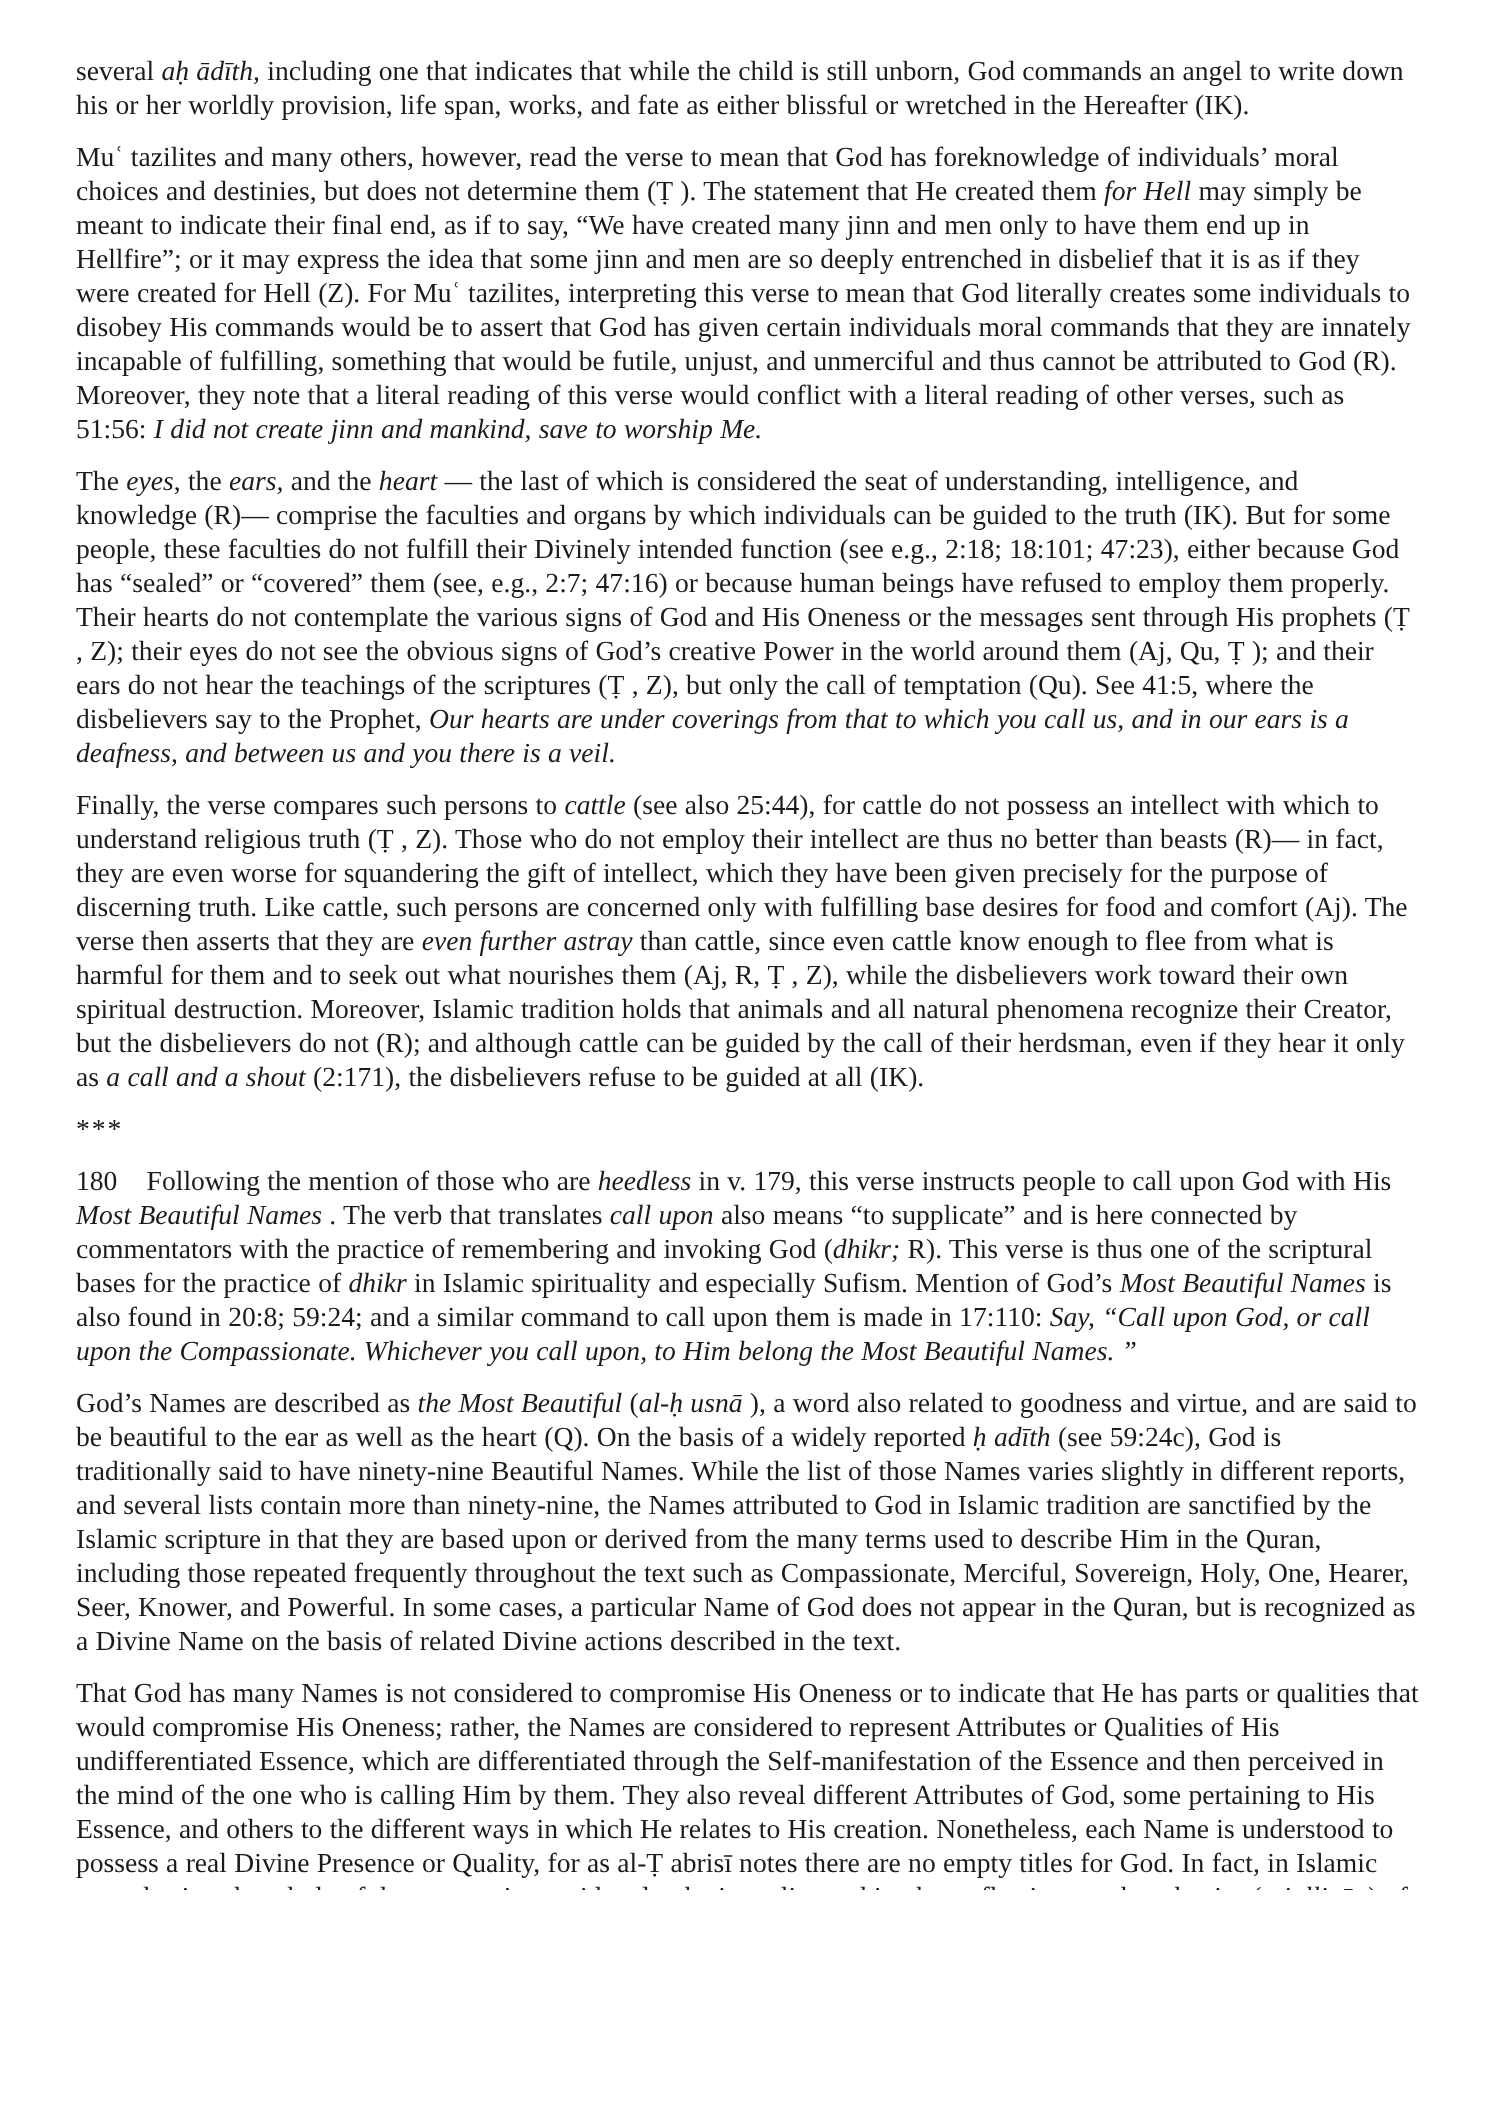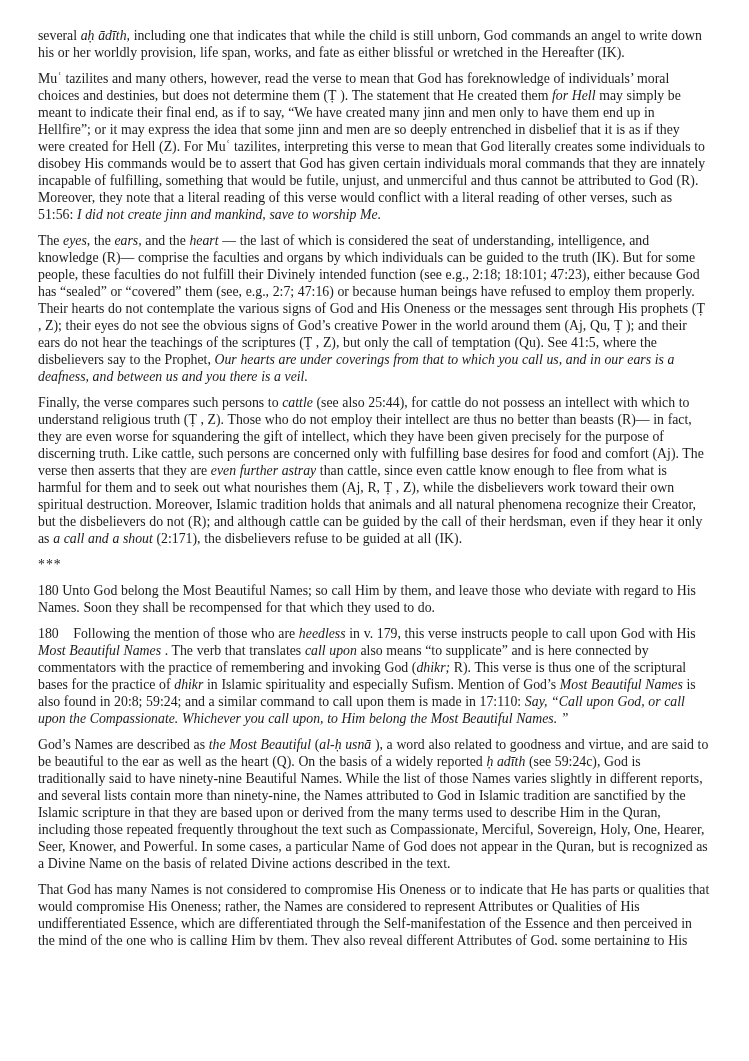--- a/index.html
+++ b/index.html
@@ -39,18 +39,17 @@
 </head>
 <body>
 
 <div class="page">
   <div class="doc-content">
       <p><span>several </span><em>aḥ ādīth,</em><span> including one that indicates that while the child is still unborn, God commands an angel to write down his or her worldly provision, life span, works, and fate as either blissful or wretched in the Hereafter (IK).</span></p>
       <p><span>Muʿ tazilites and many others, however, read the verse to mean that God has foreknowledge of individuals’ moral choices and destinies, but does not determine them (Ṭ ). The statement that He created them </span><em>for Hell</em><span> may simply be meant to indicate their final end, as if to say, “We have created many jinn and men only to have them end up in Hellfire”; or it may express the idea that some jinn and men are so deeply entrenched in disbelief that it is as if they were created for Hell (Z). For Muʿ tazilites, interpreting this verse to mean that God literally creates some individuals to disobey His commands would be to assert that God has given certain individuals moral commands that they are innately incapable of fulfilling, something that would be futile, unjust, and unmerciful and thus cannot be attributed to God (R). Moreover, they note that a literal reading of this verse would conflict with a literal reading of other verses, such as 51:56: </span><em>I did not create jinn and mankind, save to worship Me.</em></p>
       <p><span>The </span><em>eyes</em><span>, the </span><em>ears,</em><span> and the </span><em>heart</em><span> — the last of which is considered the seat of understanding, intelligence, and knowledge (R)— comprise the faculties and organs by which individuals can be guided to the truth (IK). But for some people, these faculties do not fulfill their Divinely intended function (see e.g., 2:18; 18:101; 47:23), either because God has “sealed” or “covered” them (see, e.g., 2:7; 47:16) or because human beings have refused to employ them properly. Their hearts do not contemplate the various signs of God and His Oneness or the messages sent through His prophets (Ṭ , Z); their eyes do not see the obvious signs of God’s creative Power in the world around them (Aj, Qu, Ṭ ); and their ears do not hear the teachings of the scriptures (Ṭ , Z), but only the call of temptation (Qu). See 41:5, where the disbelievers say to the Prophet, </span><em>Our hearts are under coverings from that to which you call us, and in our ears is a deafness, and between us and you there is a veil.</em></p>
       <p><span>Finally, the verse compares such persons to </span><em>cattle</em><span> (see also 25:44), for cattle do not possess an intellect with which to understand religious truth (Ṭ , Z). Those who do not employ their intellect are thus no better than beasts (R)— in fact, they are even worse for squandering the gift of intellect, which they have been given precisely for the purpose of discerning truth. Like cattle, such persons are concerned only with fulfilling base desires for food and comfort (Aj). The verse then asserts that they are </span><em>even further astray</em><span> than cattle, since even cattle know enough to flee from what is harmful for them and to seek out what nourishes them (Aj, R, Ṭ , Z), while the disbelievers work toward their own spiritual destruction. Moreover, Islamic tradition holds that animals and all natural phenomena recognize their Creator, but the disbelievers do not (R); and although cattle can be guided by the call of their herdsman, even if they hear it only as </span><em>a call and a shout</em><span> (2:171), the disbelievers refuse to be guided at all (IK).</span></p>
       <p class="separator"><span>***</span></p>
-      <p><span>180 Unto God belong the Most Beautiful Names; so call Him by them, and leave those who deviate with regard to His Names. Soon they shall be recompensed for that which they used to do.</span></p>
       <p><span>180&nbsp;&nbsp;&nbsp; Following the mention of those who are </span><em>heedless</em><span> in v. 179, this verse instructs people to call upon God with His </span><em>Most Beautiful Names</em><span> . The verb that translates </span><em>call upon</em><span> also means “to supplicate” and is here connected by commentators with the practice of remembering and invoking God (</span><em>dhikr;</em><span> R). This verse is thus one of the scriptural bases for the practice of </span><em>dhikr</em><span> in Islamic spirituality and especially Sufism. Mention of God’s </span><em>Most Beautiful Names</em><span> is also found in 20:8; 59:24; and a similar command to call upon them is made in 17:110: </span><em>Say, “Call upon God, or call upon the Compassionate. Whichever you call upon, to Him belong the Most Beautiful Names. ”</em></p>
       <p><span>God’s Names are described as </span><em>the Most Beautiful</em><span> (</span><em>al-ḥ usnā</em><span> ), a word also related to goodness and virtue, and are said to be beautiful to the ear as well as the heart (Q). On the basis of a widely reported </span><em>ḥ adīth</em><span> (see 59:24c), God is traditionally said to have ninety-nine Beautiful Names. While the list of those Names varies slightly in different reports, and several lists contain more than ninety-nine, the Names attributed to God in Islamic tradition are sanctified by the Islamic scripture in that they are based upon or derived from the many terms used to describe Him in the Quran, including those repeated frequently throughout the text such as Compassionate, Merciful, Sovereign, Holy, One, Hearer, Seer, Knower, and Powerful. In some cases, a particular Name of God does not appear in the Quran, but is recognized as a Divine Name on the basis of related Divine actions described in the text.</span></p>
       <p><span>That God has many Names is not considered to compromise His Oneness or to indicate that He has parts or qualities that would compromise His Oneness; rather, the Names are considered to represent Attributes or Qualities of His undifferentiated Essence, which are differentiated through the Self-manifestation of the Essence and then perceived in the mind of the one who is calling Him by them. They also reveal different Attributes of God, some pertaining to His Essence, and others to the different ways in which He relates to His creation. Nonetheless, each Name is understood to possess a real Divine Presence or Quality, for as al-Ṭ abrisī notes there are no empty titles for God. In fact, in Islamic metaphysics, the whole of the cosmos is considered to be in reality nothing but reflections or theophanies (</span><em>tajalliyāt</em><span> ) of the Divine Names and Qualities.</span></p>
     </div>
 </div>
 
 </body></html>

